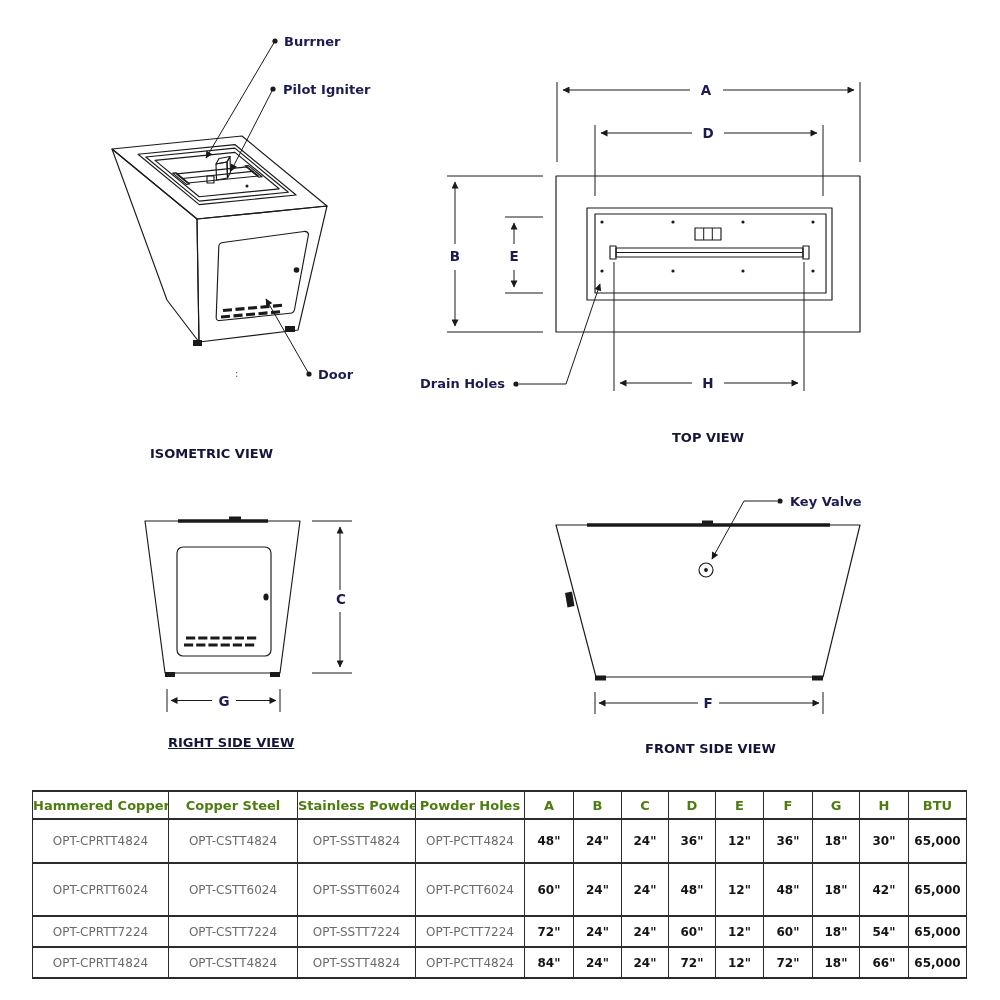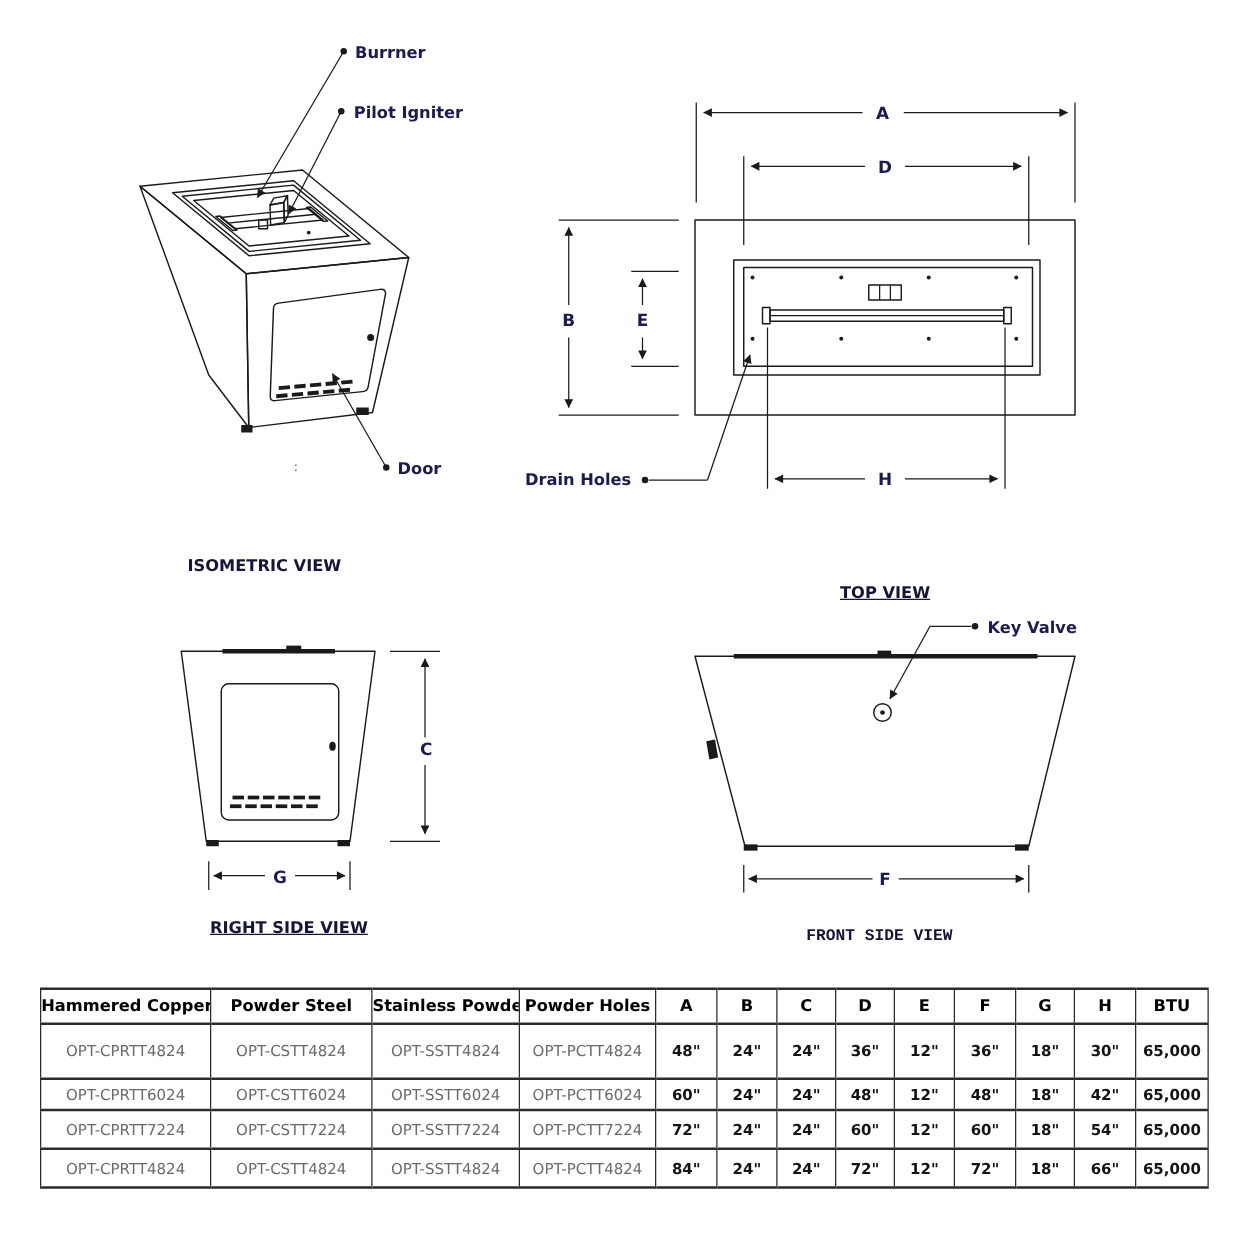--- a/index.html
+++ b/index.html
@@ -12,21 +12,21 @@
   svg .thick{stroke:#1a1a1a;stroke-width:3.5;}
   svg text.lbl{font:bold 13px "DejaVu Sans",sans-serif;fill:#1b1b52;}
   svg text.dimlbl{font:bold 13.5px "DejaVu Sans",sans-serif;fill:#1b1b52;text-anchor:middle;}
   svg text.tiny{font:10px "DejaVu Sans",sans-serif;fill:#555;}
   .caption{position:absolute;font:bold 13px "DejaVu Sans",sans-serif;color:#15153a;white-space:nowrap;}
   #spec-table-wrap{position:absolute;left:32px;top:790px;width:934px;}
   table{border-collapse:collapse;table-layout:fixed;width:934px;background:#fff;}
   table,th,td{border:1.5px solid #2b2b2b;}
   th,td{border-top-width:2.5px;border-bottom-width:2.5px;text-align:center;vertical-align:middle;
         overflow:hidden;white-space:nowrap;padding:0;}
-  th{font:bold 13px "DejaVu Sans",sans-serif;color:#000000;height:26px;}
+  th{font:bold 13px "DejaVu Sans",sans-serif;color:#4d7c0f;height:26px;}
   td.part{font:12px "DejaVu Sans",sans-serif;color:#6a6a6a;}
   td.val{font:bold 12px "DejaVu Sans",sans-serif;color:#141414;}
 </style>
 </head>
 <body>
 
 <div id="canvas">
 
   <svg id="drawing" width="1000" height="780" viewBox="0 0 1000 780">
     <defs>
@@ -239,23 +239,23 @@
         <line class="dim" x1="595" y1="692" x2="595" y2="714"></line>
         <line class="dim" x1="823" y1="692" x2="823" y2="714"></line>
         <line class="dim" x1="698" y1="703" x2="599" y2="703" marker-end="url(#arr)"></line>
         <line class="dim" x1="719" y1="703" x2="819" y2="703" marker-end="url(#arr)"></line>
         <text class="dimlbl" x="708" y="708">F</text>
       </g>
     </g>
   </svg>
 
   <div class="caption" style="left:150px;top:446px;">ISOMETRIC VIEW</div>
-  <div class="caption" style="left:672px;top:467px;text-decoration:underline;">TOP VIEW</div>
+  <div class="caption" style="left:672px;top:430px;">TOP VIEW</div>
   <div class="caption" style="left:168px;top:735px;text-decoration:underline;">RIGHT SIDE VIEW</div>
-  <div class="caption" style="left:645px;top:741px;font-family:Liberation Mono, monospace;">FRONT SIDE VIEW</div>
+  <div class="caption" style="left:645px;top:741px;">FRONT SIDE VIEW</div>
 
   <div id="spec-table-wrap">
     <table>
       <colgroup>
         <col style="width:136px">
           <col style="width:129px">
           <col style="width:118px">
           <col style="width:109px">
         <col style="width:49px">
           <col style="width:48px">
@@ -263,21 +263,21 @@
           <col style="width:47px">
         <col style="width:48px">
           <col style="width:49px">
           <col style="width:47px">
           <col style="width:49px">
         <col style="width:58px">
       </colgroup>
       <thead>
         <tr>
             <th>Hammered Copper</th>
-            <th>Powder Steel</th>
+            <th>Copper Steel</th>
             <th>Stainless Powder</th>
             <th>Powder Holes</th>
             <th>A</th>
             <th>B</th>
             <th>C</th>
             <th>D</th>
             <th>E</th>
             <th>F</th>
             <th>G</th>
             <th>H</th>
@@ -293,21 +293,21 @@
             <td class="val">48"</td>
             <td class="val">24"</td>
             <td class="val">24"</td>
             <td class="val">36"</td>
             <td class="val">12"</td>
             <td class="val">36"</td>
             <td class="val">18"</td>
             <td class="val">30"</td>
             <td class="val">65,000</td>
           </tr>
-          <tr style="height: 25px;">
+          <tr style="height: 53px;">
             <td class="part">OPT-CPRTT6024</td>
             <td class="part">OPT-CSTT6024</td>
             <td class="part">OPT-SSTT6024</td>
             <td class="part">OPT-PCTT6024</td>
             <td class="val">60"</td>
             <td class="val">24"</td>
             <td class="val">24"</td>
             <td class="val">48"</td>
             <td class="val">12"</td>
             <td class="val">48"</td>

